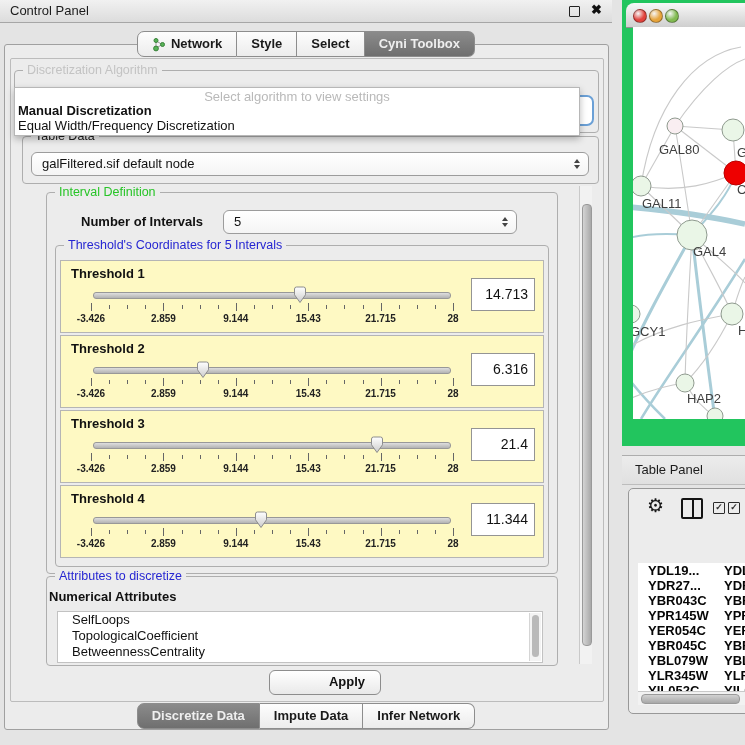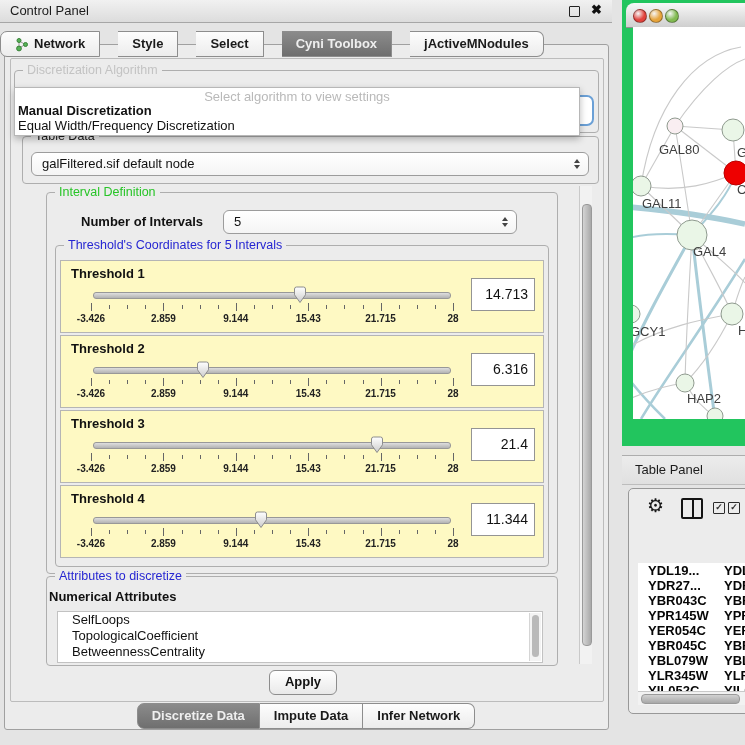--- a/index.html
+++ b/index.html
@@ -3,21 +3,21 @@
 <meta charset="utf-8">
 <style>
   html,body{margin:0;padding:0;}
   body{width:745px;height:745px;background:#e4e4e4;font-family:"Liberation Sans",sans-serif;overflow:hidden;position:relative;}
   .abs{position:absolute;}
   
   #titlebar{left:0;top:0;width:612px;height:22px;background:linear-gradient(#f1f1f1,#dcdcdc);border-bottom:1px solid #a6a6a6;}
   #titlebar .t{position:absolute;left:10px;top:3px;font-size:13px;color:#1c1c1c;}
   #float-icon{position:absolute;right:32px;top:6px;width:9px;height:9px;border:1.5px solid #222;border-radius:1px;}
   #close-icon{position:absolute;right:10px;top:2px;font-size:13px;font-weight:bold;color:#111;}
-  #top-tabs{left:0;top:31px;width:612px;height:26px;display:flex;z-index:5;gap:18px;}
+  #top-tabs{left:0;top:31px;width:612px;height:26px;display:flex;justify-content:center;z-index:5;}
   .seg{background:linear-gradient(#fdfdfd,#ececec);border:1px solid #8d8d8d;border-left:none;
        padding:0 14px;font-size:13px;font-weight:600;color:#1a1a1a;line-height:24px;height:24px;
        display:flex;align-items:center;gap:5px;cursor:default;}
   .seg:first-child{border-left:1px solid #8d8d8d;border-radius:7px 0 0 7px;}
   .seg:last-child{border-radius:0 7px 7px 0;}
   .seg.sel{background:linear-gradient(#8b8b8b,#6f6f6f);color:#efefef;}
   #outer-panel{left:4px;top:44px;width:603px;height:684px;background:#ececec;border:1px solid #a0a0a0;border-radius:3px;}
   #inner-panel{left:10px;top:58px;width:592px;height:642px;background:#ececec;border:1px solid #bcbcbc;border-radius:2px;}
   .groupbox{position:absolute;border:1px solid #aeaeae;border-radius:4px;}
   .gtitle{position:absolute;top:-8px;left:8px;background:#ececec;padding:0 4px;font-size:12.5px;}
@@ -65,21 +65,21 @@
           font-size:14px;color:#111;text-align:right;line-height:31px;padding-right:6px;}
   
   #attr-group{left:46px;top:576px;width:510px;height:88px;}
   #attr-label{position:absolute;left:2px;top:12px;font-size:13px;font-weight:bold;color:#111;}
   #attr-list{position:absolute;left:10px;top:34px;width:484px;height:50px;background:#fff;border:1px solid #c2c2c2;overflow:hidden;}
   .attr-item{height:16px;line-height:16px;padding-left:14px;font-size:13px;color:#111;}
   #attr-vscroll{position:absolute;right:1px;top:1px;width:11px;height:48px;background:#f3f3f3;border-left:1px solid #d5d5d5;}
   #attr-vscroll .thumb{position:absolute;left:1.5px;top:2px;width:7px;height:42px;border-radius:3.5px;background:#b9b9b9;}
   
   #apply-btn{left:269px;top:670px;width:66px;height:23px;background:linear-gradient(#ffffff,#e9e9e9);
-             border:1px solid #8d8d8d;border-radius:6px;font-size:13px;font-weight:600;color:#111;text-align:center;line-height:22px;}
+             border:1px solid #8d8d8d;border-radius:6px;font-size:13px;font-weight:600;color:#111;text-align:center;line-height:22px;padding-left:44px;}
   #bottom-tabs{left:0;top:703px;width:612px;height:26px;display:flex;justify-content:center;}
   
   #net-window{left:622px;top:0;width:123px;height:446px;background:#22c55e;}
   #net-titlebar{position:absolute;left:4px;top:3px;right:0;height:24px;border-radius:8px 0 0 0;
                 background:linear-gradient(#f8f8f8,#cfcfcf);border-bottom:1px solid #909090;}
   .light{position:absolute;top:6px;width:12px;height:12px;border-radius:50%;}
   #net-canvas{position:absolute;left:11px;top:27px;right:0;height:392px;background:#fff;overflow:hidden;}
   #table-panel-bar{left:622px;top:455px;width:123px;height:28px;background:linear-gradient(#ececec,#e0e0e0);
                    border-top:1px solid #adadad;border-bottom:1px solid #bdbdbd;}
   #table-panel-bar .t{position:absolute;left:13px;top:6px;font-size:13px;color:#1c1c1c;}
@@ -123,23 +123,20 @@
       <span>Network</span>
     </div>
     <div class="seg">
       <span>Style</span>
     </div>
     <div class="seg">
       <span>Select</span>
     </div>
     <div class="seg sel">
       <span>Cyni Toolbox</span>
-    </div>
-    <div class="seg">
-      <span>jActiveMNodules</span>
     </div>
   </div>
 
 <div class="abs groupbox" style="left:14px;top:70px;width:583px;height:61px;">
   <span class="gtitle ghost">Discretization Algorithm</span>
 </div>
 <div class="abs" id="algo-combo"></div>
 
 <div class="abs" id="popup">
   <div class="ph">Select algorithm to view settings</div>

